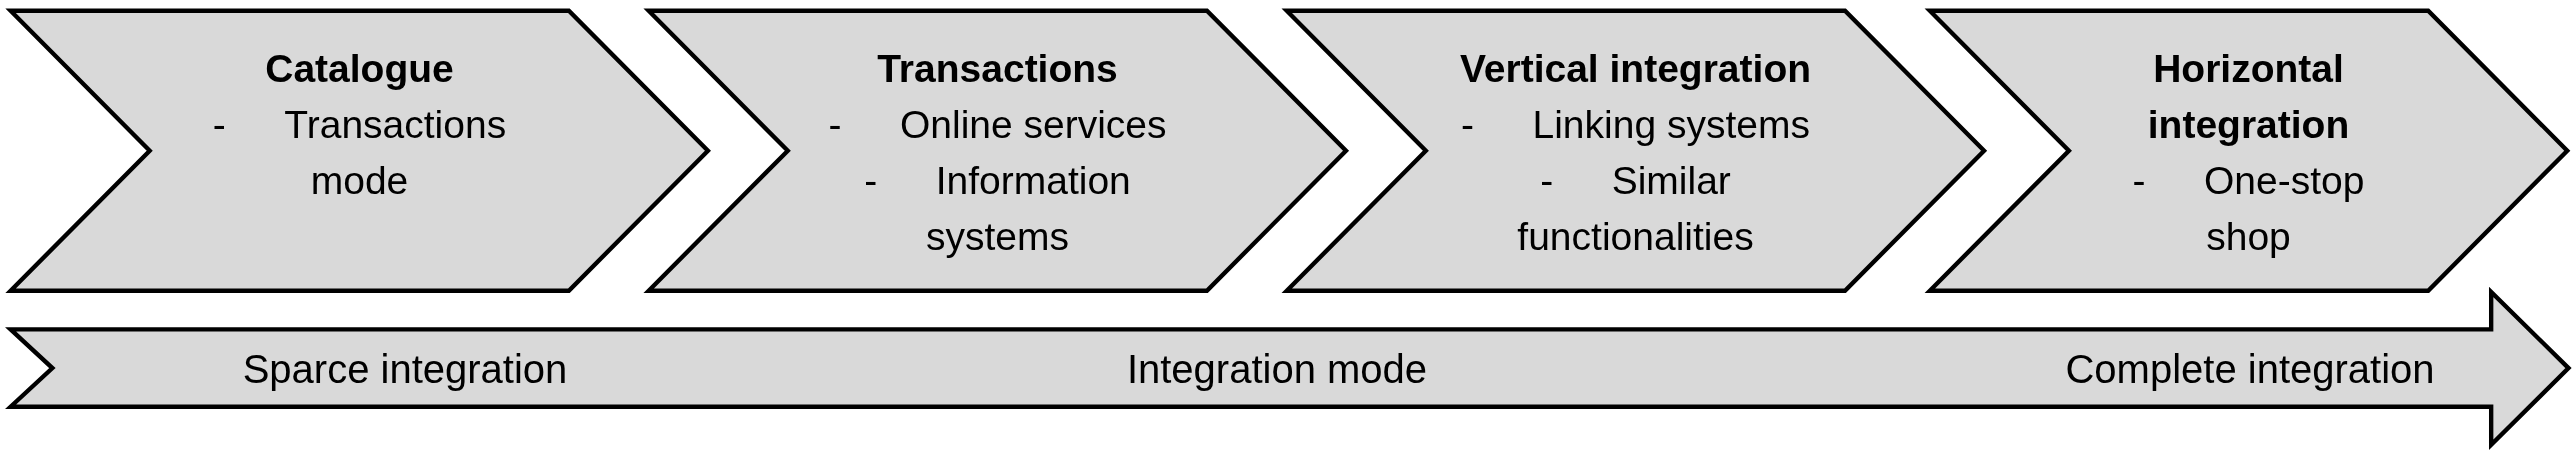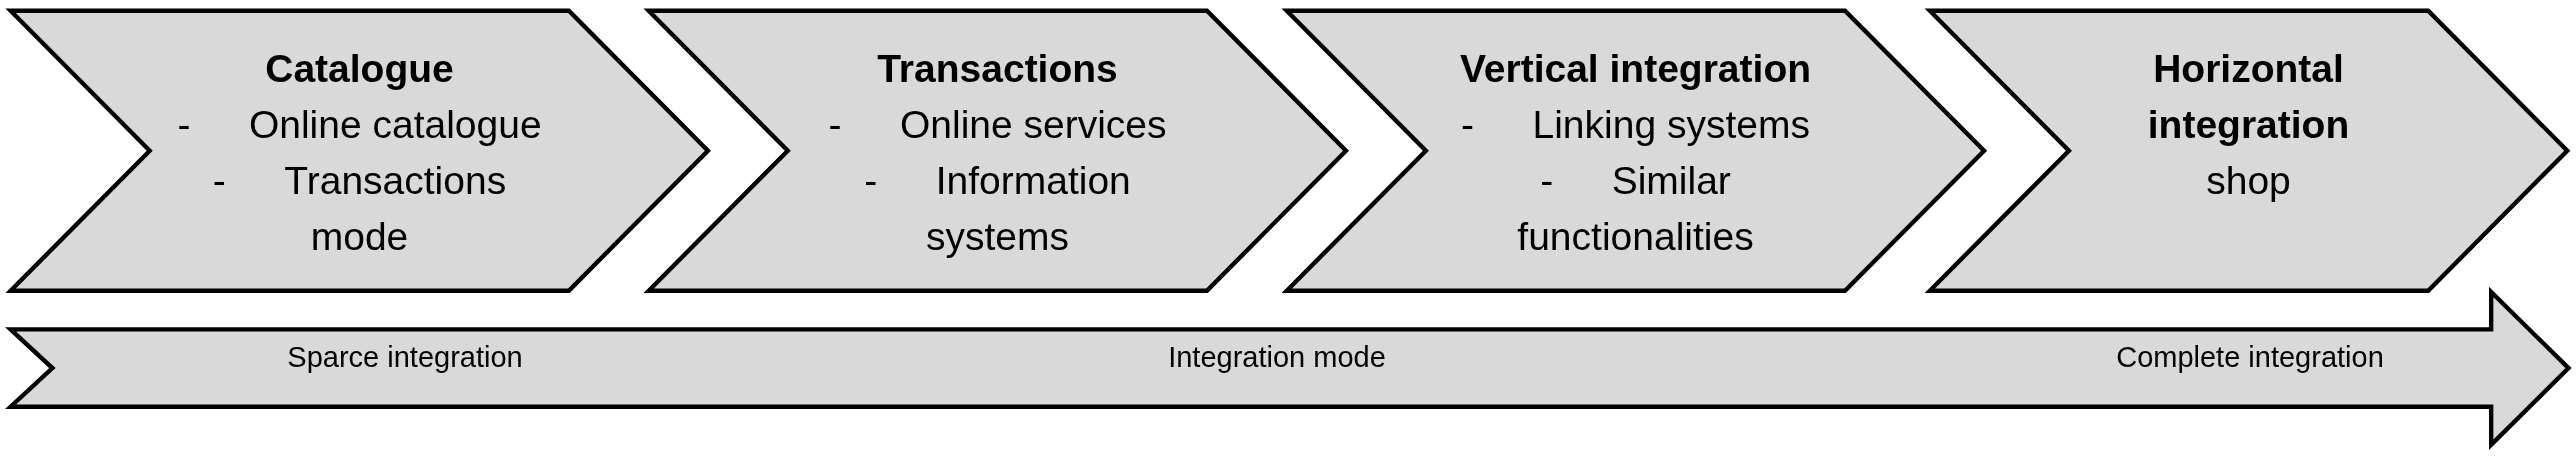--- a/index.html
+++ b/index.html
@@ -35,23 +35,23 @@
   }
   .stage-text .line.bold {
     font-weight: bold;
   }
   .stage-1 { left: 79px;  }
   .stage-2 { left: 717px; }
   .stage-3 { left: 1355px; }
   .stage-4 { left: 1968px; }
   .axis-label {
     position: absolute;
-    top: 357px;
+    top: 369px;
     transform: translate(-50%, -50%);
-    font-size: 29px;
+    font-size: 40px;
     white-space: nowrap;
   }
   .axis-label-left   { left: 405px;  }
   .axis-label-center { left: 1277px; }
   .axis-label-right  { left: 2250px; text-align: center; }
 </style>
 </head>
 <body>
 
 <div class="canvas">
@@ -59,21 +59,20 @@
   <svg class="shapes" viewBox="0 0 4130 734" xmlns="http://www.w3.org/2000/svg">
     <polygon stroke-width="7" stroke-linejoin="miter" points="17,17 912,17 1135,241.5 912,466 17,466 240,241.5" fill="#d9d9d9" stroke="#000000"></polygon>
     <polygon stroke-width="7" stroke-linejoin="miter" points="1040,17 1935,17 2158,241.5 1935,466 1040,466 1263,241.5" fill="#d9d9d9" stroke="#000000"></polygon>
     <polygon stroke-width="7" stroke-linejoin="miter" points="2063,17 2958,17 3181,241.5 2958,466 2063,466 2286,241.5" fill="#d9d9d9" stroke="#000000"></polygon>
     <polygon stroke-width="7" stroke-linejoin="miter" points="3094,17 3893,17 4116,241.5 3893,466 3094,466 3317,241.5" fill="#d9d9d9" stroke="#000000"></polygon>
     <polygon stroke-width="7" stroke-linejoin="miter" points="17,528 3994,528 3994,468 4118,590 3994,713 3994,652 17,652 84,590" fill="#d9d9d9" stroke="#000000"></polygon>
   </svg>
 
   <div class="stage-text stage-1">
       <div class="line bold">Catalogue</div>
-      <div class="line">-  Online catalogue</div>
       <div class="line">-  Transactions</div>
       <div class="line">mode</div>
     </div>
 
   <div class="stage-text stage-3">
       <div class="line bold">Vertical integration</div>
       <div class="line">-  Linking systems</div>
       <div class="line">-  Similar</div>
       <div class="line">functionalities</div>
     </div>
@@ -81,20 +80,21 @@
   <div class="stage-text stage-2">
       <div class="line bold">Transactions</div>
       <div class="line">-  Online services</div>
       <div class="line">-  Information</div>
       <div class="line">systems</div>
     </div>
 
   <div class="stage-text stage-4">
       <div class="line bold">Horizontal</div>
       <div class="line bold">integration</div>
+      <div class="line">-  One-stop</div>
       <div class="line">shop</div>
     </div>
 
   <div class="axis-label axis-label-left">Sparce integration</div>
 
   <div class="axis-label axis-label-center">Integration mode</div>
 
   <div class="axis-label axis-label-right">Complete integration</div>
 
 </div>

